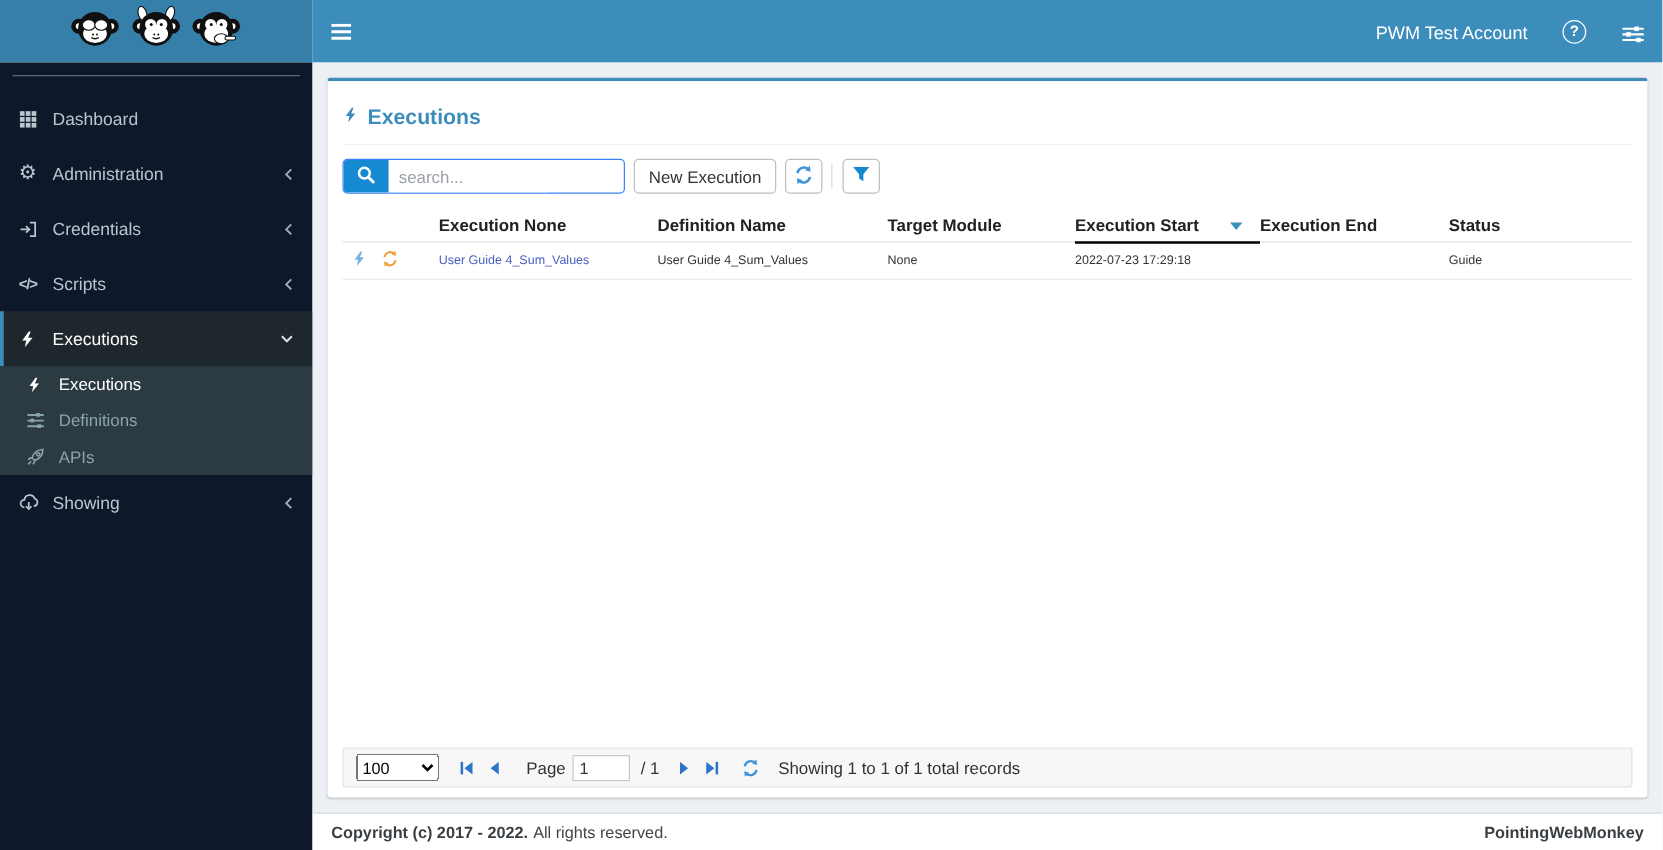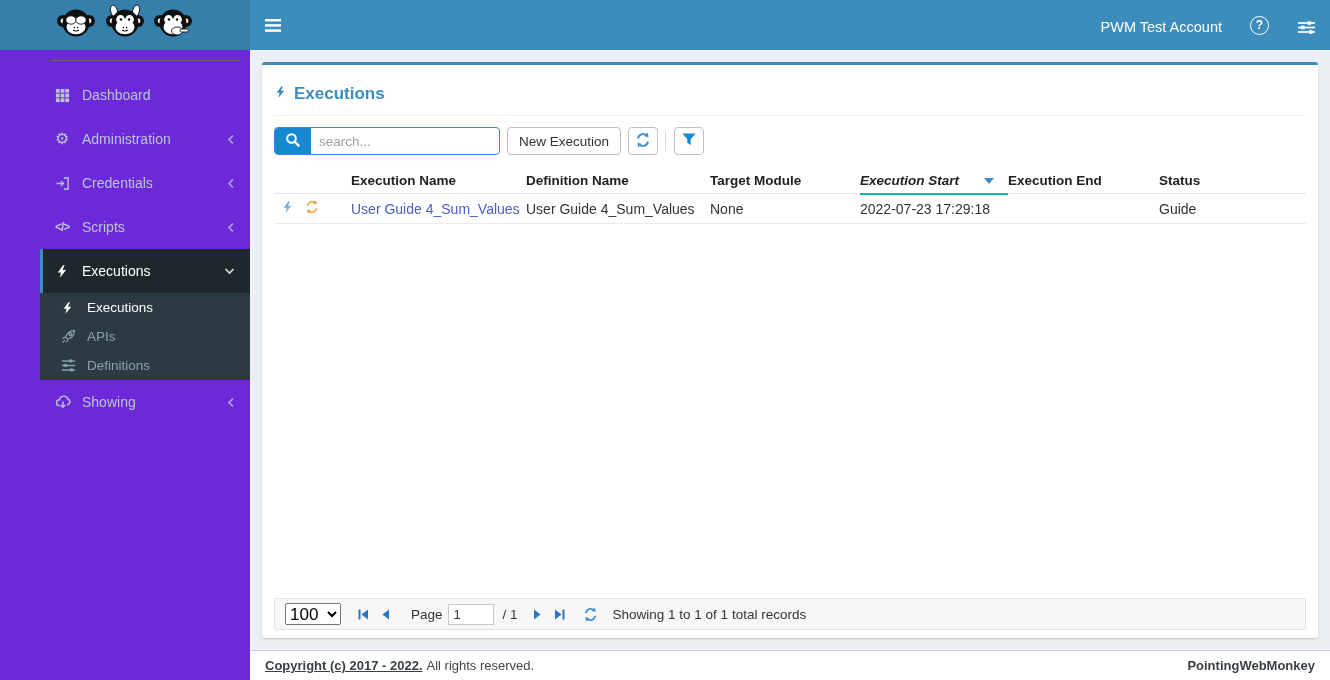--- a/index.html
+++ b/index.html
@@ -14,22 +14,22 @@
             display:flex; align-items:center; padding:0 14px 0 15px; }
   .nav-right { margin-left:auto; display:flex; align-items:flex-end; gap:28px; color:#fff; }
   .account { font-size:14.5px; color:#fff; }
   .qmark { width:19px; height:19px; border:1.7px solid #fff; border-radius:50%;
            display:flex; align-items:center; justify-content:center;
            font-size:12px; font-weight:bold; color:#fff; cursor:pointer; }
   .qmark::after { content:"?"; }
   .icon-clickable { cursor:pointer; display:flex; align-items:center; }
 
   
-  .sidebar { position:absolute; top:50px; left:0; width:250px; bottom:0; background:#6d28d9;
-             color:#b8c7ce; padding-top:10px;padding-left:40px; }
+  .sidebar { position:absolute; top:50px; left:0; width:250px; bottom:0; background:#0f172a;
+             color:#b8c7ce; padding-top:10px; }
   .sidebar-divider { border-top:1px solid #5a6a72; margin:0 10px 12px 10px; }
   .menu-item { display:flex; align-items:center; height:44px; padding:0 15px 0 12px;
                border-left:3px solid transparent; font-size:14px; cursor:pointer; color:#b8c7ce; }
   .menu-item .mi-icon { width:27px; display:flex; align-items:center; flex:0 0 27px; }
   .menu-item .chev { margin-left:auto; display:flex; align-items:center; opacity:.85; }
   .menu-item.active { background:#1e282c; border-left-color:#3c8dbc; color:#fff; }
   .submenu { background:#2c3b41; }
   .submenu-item { display:flex; align-items:center; height:29px; padding-left:21px;
                   font-size:13.5px; color:#8aa4af; cursor:pointer; }
   .submenu-item .mi-icon { width:26px; display:flex; align-items:center; flex:0 0 26px; }
@@ -61,51 +61,51 @@
   .btn { height:28px; border:1px solid #bfbfbf; border-radius:4px; background:#fff; font-size:13.5px;
          color:#333; display:flex; align-items:center; padding:0 11px; margin-left:7px; cursor:pointer;
          font-family:"Liberation Sans", sans-serif; }
   .icon-btn { width:30px; justify-content:center; padding:0; }
   .vdivider { width:1px; height:20px; background:#d9d9d9; margin:0 8px 0 7px; }
 
   
   table.grid { width:100%; border-collapse:collapse; margin-top:13px; table-layout:fixed; }
   .grid th { text-align:left; font-size:13.5px; font-weight:bold; color:#222;
              padding:5px 4px 5px 0; border-bottom:1px solid #e4e4e4; cursor:pointer; }
-  .grid th.sorted { border-bottom:2px solid #14b8a6; padding-bottom:4px;font-style:italic; }
+  .grid th.sorted { border-bottom:2px solid #000000; padding-bottom:4px; }
   .sort-caret { float:right; margin:5px 10px 0 0; width:0; height:0;
                 border-left:5px solid transparent; border-right:5px solid transparent;
                 border-top:6px solid #3c8dbc; }
-  .grid td { font-size:14px; color:#333; padding:6px 4px 6px 0; border-bottom:1px solid #ececec; }
+  .grid td { font-size:10px; color:#333; padding:6px 4px 6px 0; border-bottom:1px solid #ececec; }
   .row-actions { display:flex; align-items:center; gap:11px; padding-left:7px; }
   .table-link { color:#4a5fc0; cursor:pointer; text-decoration:none; }
   .bolt-blue { color:#74b3e3; }
   .refresh-orange { color:#f0a33c; }
   .refresh-blue { color:#4193d8; }
 
   
   .pagbar { position:absolute; left:12px; right:12px; bottom:8px; height:32px; background:#f7f7f7;
             border:1px solid #e3e3e3; border-radius:2px; display:flex; align-items:center;
             font-size:13.5px; color:#333; padding:0 10px; }
-  .page-size { width:56px; height:22px; font-size:17px; font-family:"Liberation Sans",sans-serif; }
+  .page-size { width:66px; height:22px; font-size:13px; font-family:"Liberation Sans",sans-serif; }
   .pg-icon { display:flex; align-items:center; cursor:pointer; }
   .pg-first { margin-left:16px; } .pg-prev { margin-left:10px; }
   .page-label { margin-left:20px; }
   .page-input { width:46px; height:21px; border:1px solid #c9c9c9; font-size:13px; padding:0 5px;
                 margin-left:5px; color:#333; font-family:"Liberation Sans",sans-serif; }
   .page-total { margin-left:9px; }
   .pg-next { margin-left:14px; } .pg-last { margin-left:10px; }
   .pg-refresh { margin-left:17px; }
   .pag-summary { margin-left:15px; }
 
   
   .footer { position:absolute; left:250px; right:0; bottom:0; height:30px; background:#fff;
             border-top:1px solid #d2d6de; display:flex; align-items:center; padding:0 15px;
             font-size:13px; color:#444; }
-  .fw-b { font-weight:bold; color:#3a3f44;text-decoration:underline; }
+  .fw-b { font-weight:bold; color:#3a3f44; }
   .rights { margin-left:4px; }
   .footer-brand { margin-left:auto; font-weight:bold; color:#3a3f44;text-align:center; }
 </style>
 </head>
 <body>
 
 <div class="app">
 
   <div class="logo-area">
     <span>
@@ -261,44 +261,44 @@
       <div class="submenu-item active">
         <span class="mi-icon">
           <svg width="13" height="14" viewBox="0 0 16 16" fill="currentColor">
             <path d="M9.2 0.8 L3.2 9 H6.8 L5.6 15.2 L12.6 6.4 H8.6 L10.9 0.8 Z"></path>
           </svg>
         </span>
         <span>Executions</span>
       </div>
       <div class="submenu-item">
         <span class="mi-icon">
-          <svg width="15" height="15" viewBox="0 0 16 16" fill="none" stroke="currentColor" stroke-width="1.3">
-            <path d="M14.2 1.8 C9.8 1.9 6.3 4.6 5 8.9 L7.1 11 C11.4 9.7 14.1 6.2 14.2 1.8 Z"></path>
-            <circle cx="10.2" cy="5.8" r="1.4"></circle>
-            <path d="M5 8.9 C3.6 8.7 2.4 9.3 1.8 10.5"></path>
-            <path d="M7.1 11 C7.3 12.4 6.7 13.6 5.5 14.2"></path>
-            <path d="M4.2 11.8 L1.6 14.4"></path>
-          </svg>
-        </span>
-        <span>APIs</span>
-      </div>
-      <div class="submenu-item">
-        <span class="mi-icon">
           <svg width="15" height="15" viewBox="0 0 16 16">
             <g stroke="currentColor" stroke-width="1.5">
               <line x1="1" y1="3.2" x2="15" y2="3.2"></line>
                 <line x1="1" y1="8" x2="15" y2="8"></line>
                 <line x1="1" y1="12.8" x2="15" y2="12.8"></line>
             </g>
             <rect x="8.5" y="1.5" width="3.2" height="3.2" fill="currentColor"></rect>
             <rect x="3.5" y="6.3" width="3.2" height="3.2" fill="currentColor"></rect>
             <rect x="9.5" y="11.1" width="3.2" height="3.2" fill="currentColor"></rect>
           </svg>
         </span>
         <span>Definitions</span>
+      </div>
+      <div class="submenu-item">
+        <span class="mi-icon">
+          <svg width="15" height="15" viewBox="0 0 16 16" fill="none" stroke="currentColor" stroke-width="1.3">
+            <path d="M14.2 1.8 C9.8 1.9 6.3 4.6 5 8.9 L7.1 11 C11.4 9.7 14.1 6.2 14.2 1.8 Z"></path>
+            <circle cx="10.2" cy="5.8" r="1.4"></circle>
+            <path d="M5 8.9 C3.6 8.7 2.4 9.3 1.8 10.5"></path>
+            <path d="M7.1 11 C7.3 12.4 6.7 13.6 5.5 14.2"></path>
+            <path d="M4.2 11.8 L1.6 14.4"></path>
+          </svg>
+        </span>
+        <span>APIs</span>
       </div>
     </div>
 
     <div class="menu-item">
       <span class="mi-icon">
         <svg width="16" height="16" viewBox="0 0 16 16" fill="none" stroke="currentColor" stroke-width="1.4">
           <path d="M4.5 11.8 A3 3 0 0 1 4.5 5.8 A4.3 4.3 0 0 1 12.8 5 A2.9 2.9 0 0 1 12 10.7"></path>
           <path d="M8 7.5 V13"></path>
           <path d="M5.8 11 L8 13.2 L10.2 11"></path>
         </svg>
@@ -375,21 +375,21 @@
             <col style="width:184px">
           <col style="width:150px">
             <col style="width:148px">
             <col style="width:151px">
             <col>
         </colgroup>
         <thead>
           <tr>
             <th></th>
             <th>
-              <span>Execution Name</span>
+              <span>Execution None</span>
             </th>
             <th>
               <span>Definition Name</span>
             </th>
             <th>
               <span>Target Module</span>
             </th>
             <th class="sorted">
               <span class="sort-caret"></span>
               <span>Execution Start</span>

